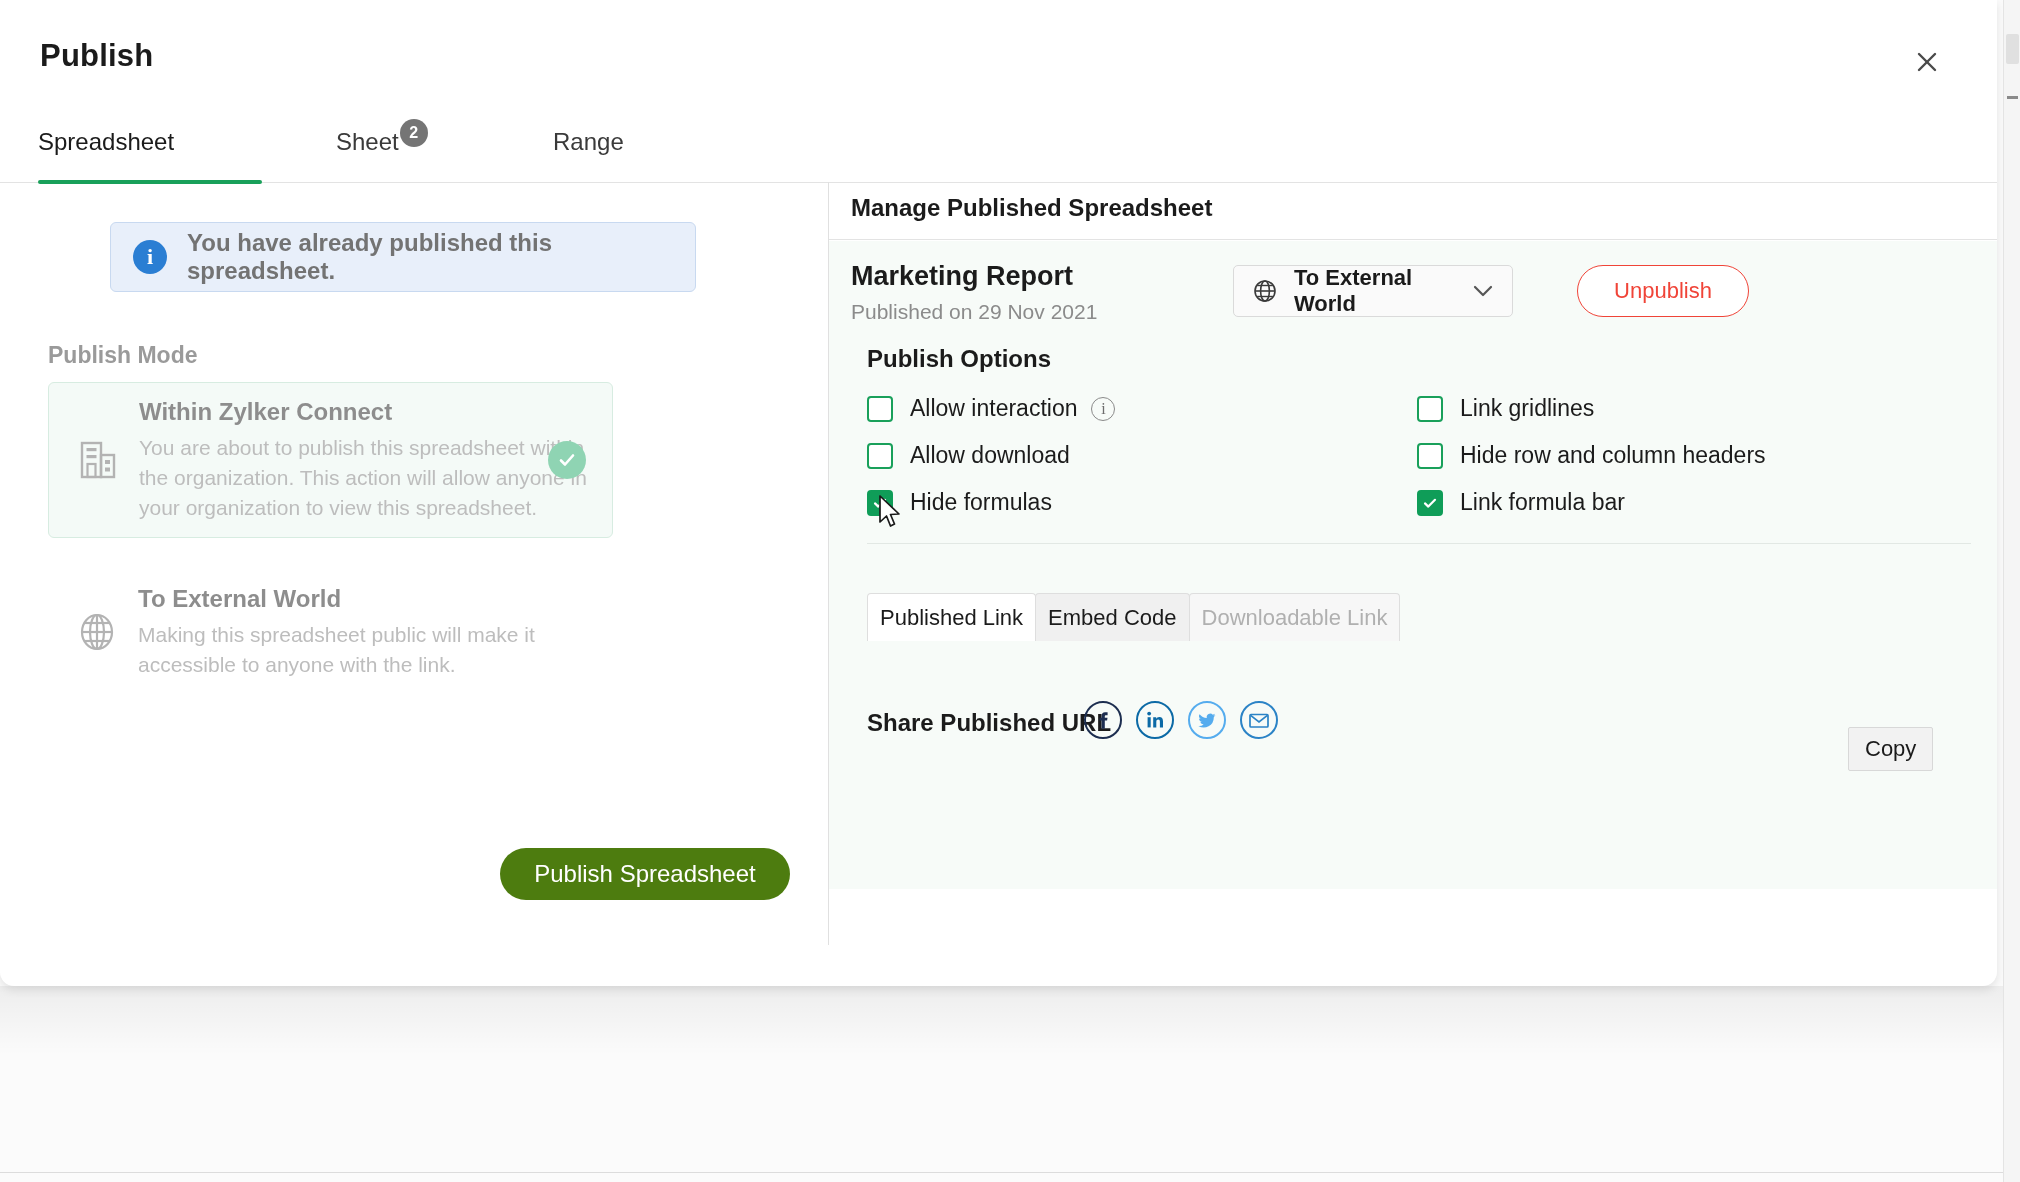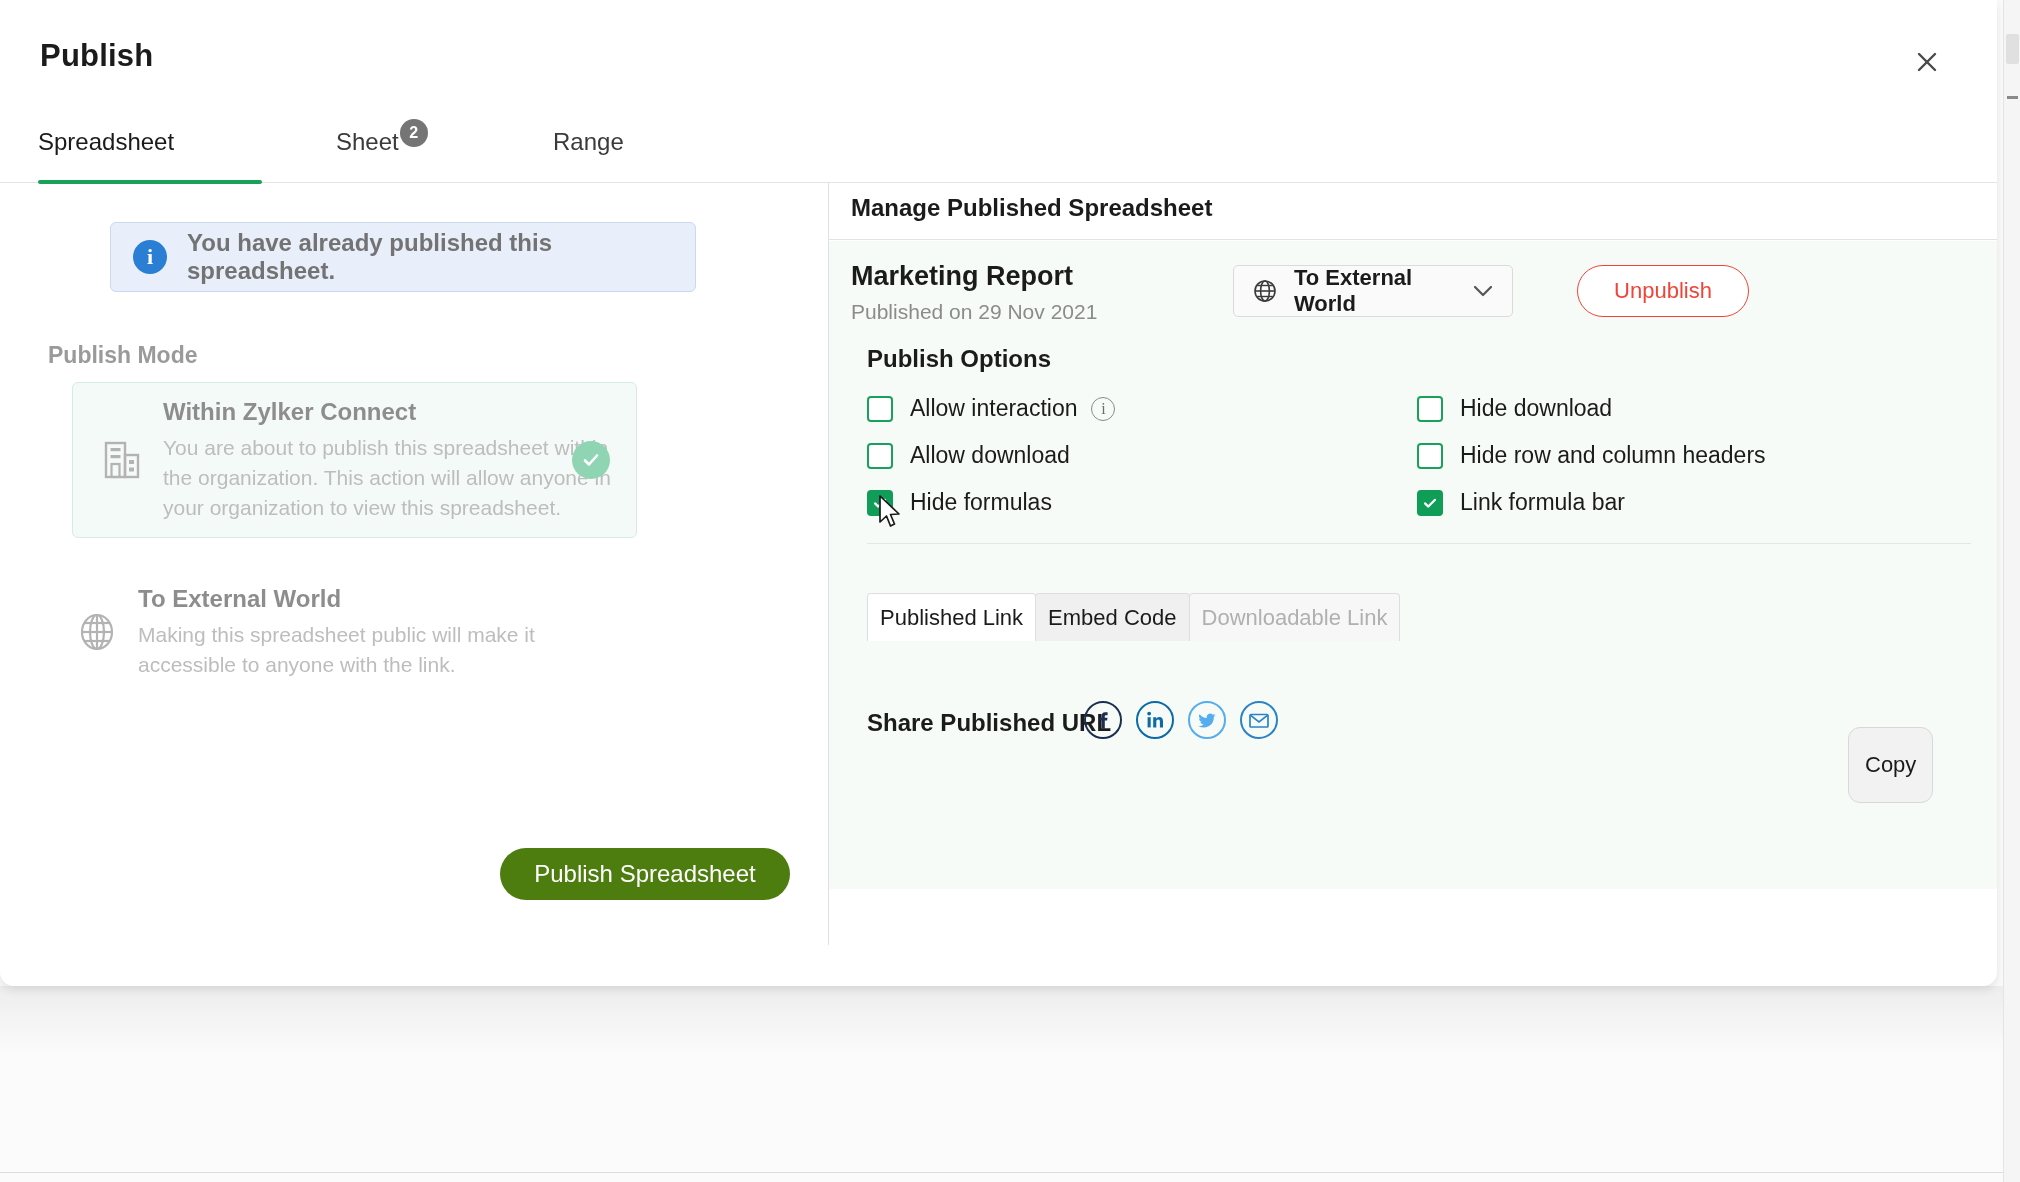--- a/index.html
+++ b/index.html
@@ -160,21 +160,20 @@
     box-sizing: border-box;
     display: flex;
     align-items: center;
   }
   .mode-card.selected {
     top: 200px;
     height: 156px;
     background: #f4faf7;
     border: 1px solid #d7ece1;
     border-radius: 6px;
-    margin-left: 24px;
   }
   .mode-card.plain {
     top: 380px;
     height: 140px;
     background: transparent;
     border: none;
   }
   .mode-icon {
     flex: 0 0 auto;
     width: 66px;
@@ -380,26 +379,26 @@
     position: absolute;
     left: 18px; top: 13px;
     font-size: 23px;
     color: #3b86c8;
     white-space: nowrap;
     cursor: pointer;
   }
   .copy-tip {
     position: absolute;
     left: 1848px; top: 727px;
-    padding: 24px 16px;
+    padding: 8px 16px;
     background: #f2f2f2;
     border: 1px solid #d8d8d8;
     font-size: 22px;
     color: #1b1b1b;
-    border-radius: 12px;
+    border-radius: 2px;
     cursor: pointer;
   }
 
   .share-label {
     position: absolute;
     left: 38px; top: 468px;
     font-size: 24px;
     font-weight: bold;
     color: #1b1b1b;
   }
@@ -584,21 +583,21 @@
           <span class="cb on">
             <svg width="16" height="16" viewBox="0 0 16 16" aria-hidden="true">
               <polyline points="3,8.4 6.3,11.6 13,4.8" fill="none" stroke="#ffffff" stroke-width="2.2" stroke-linecap="round" stroke-linejoin="round"></polyline>
             </svg>
           </span>
           <span class="opt-label">Hide formulas</span>
         </div>
 
         <div class="opt-row" style="left:588px; top:154px;">
           <span class="cb off"></span>
-          <span class="opt-label">Hide download</span>
+          <span class="opt-label">Link gridlines</span>
         </div>
 
         <div class="opt-row" style="left:588px; top:201px;">
           <span class="cb off"></span>
           <span class="opt-label">Hide row and column headers</span>
         </div>
 
         <div class="opt-row" style="left:588px; top:248px;">
           <span class="cb on">
             <svg width="16" height="16" viewBox="0 0 16 16" aria-hidden="true">

